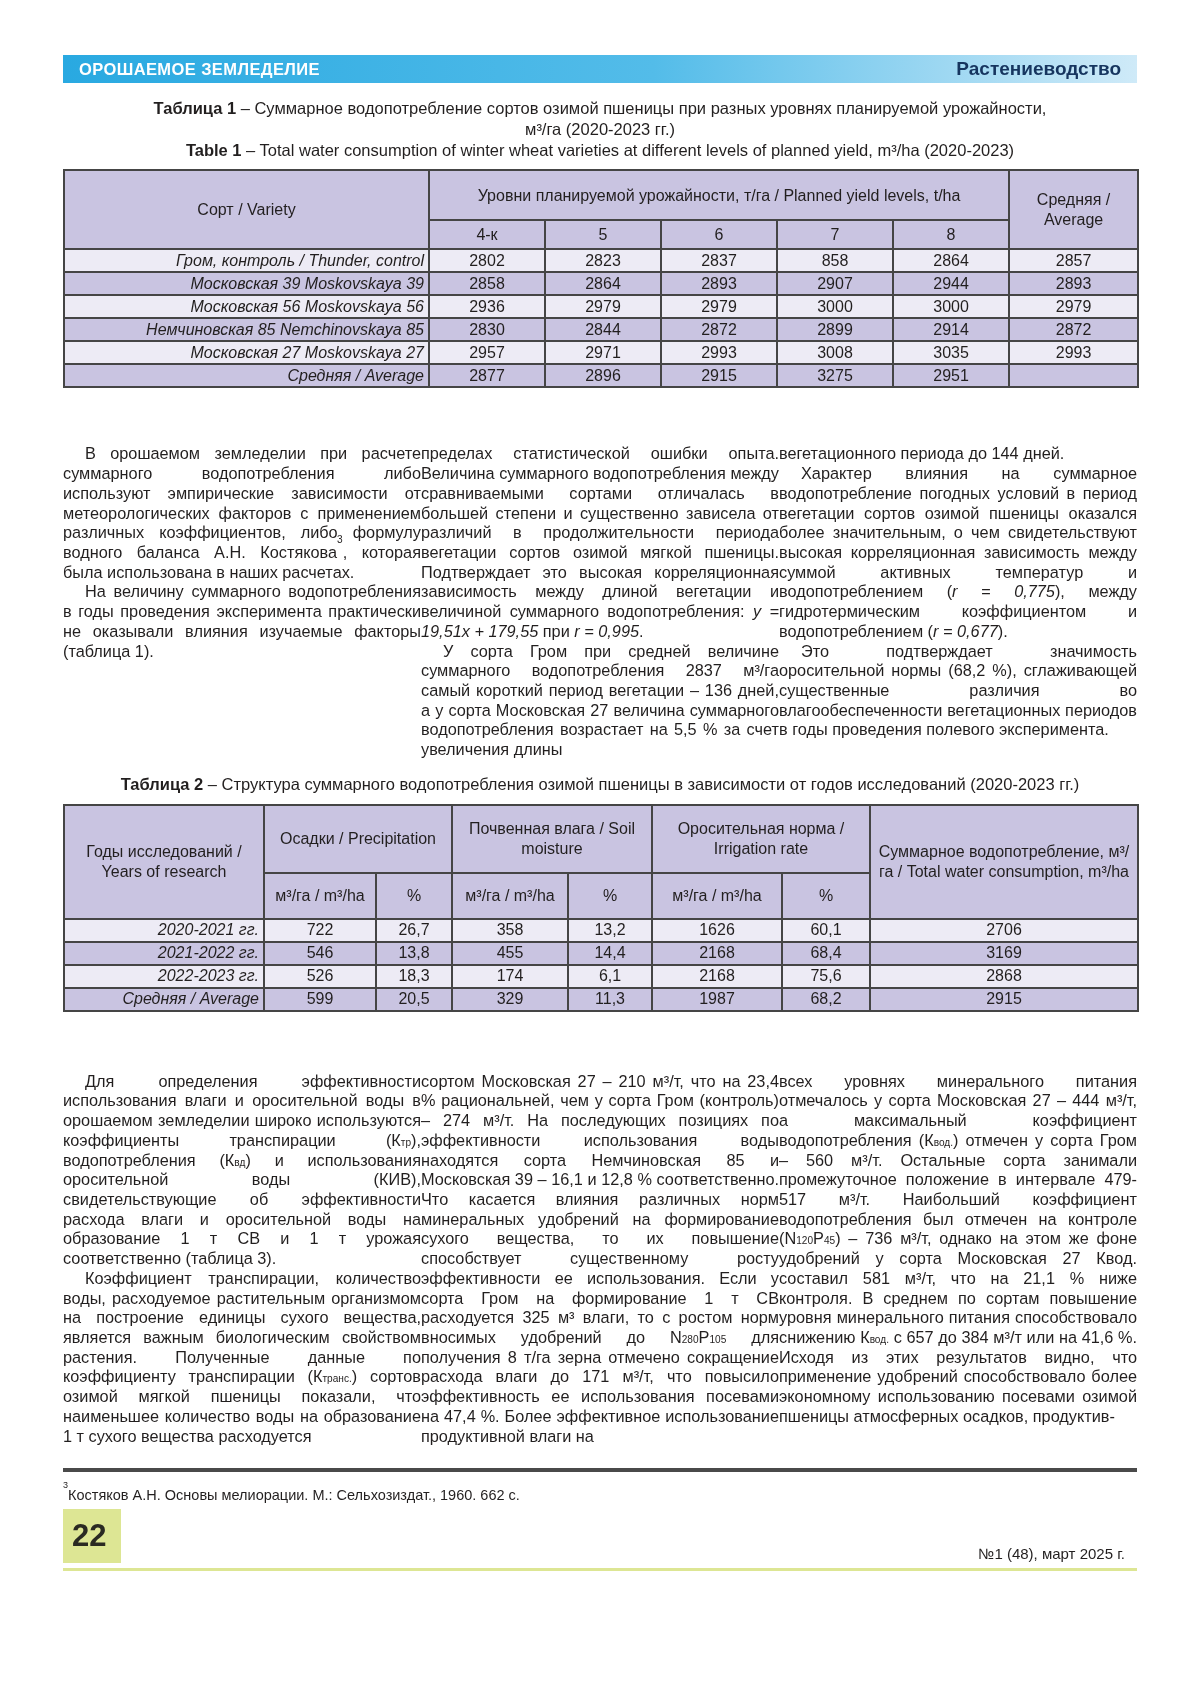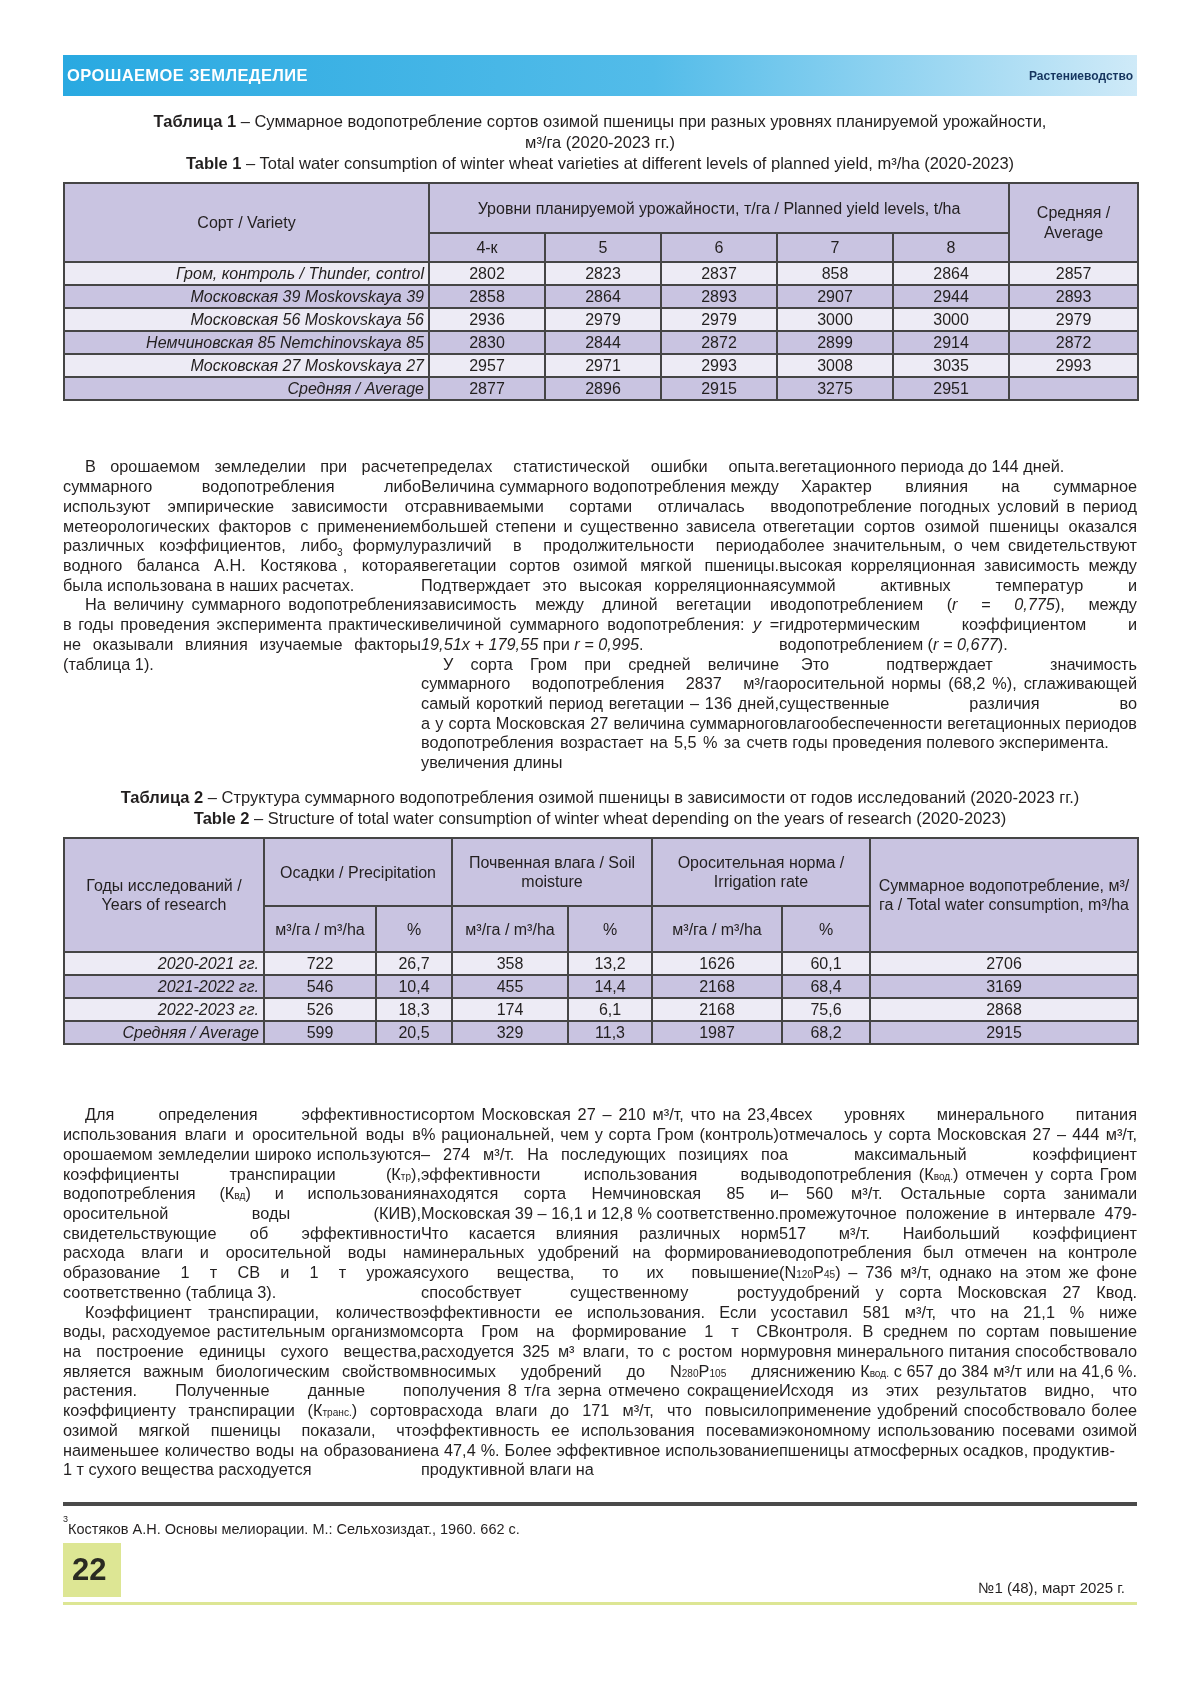--- a/index.html
+++ b/index.html
@@ -14,26 +14,26 @@
   }
   html,body{margin:0;padding:0;}
   body{
     width:1200px;height:1697px;overflow:hidden;background:#ffffff;
     font-family:"Liberation Sans", sans-serif;color:var(--text);
     position:relative;
   }
   .content{width:1074px;margin:0 auto;}
   
   .topbar{
-    margin-top:55px;height:41px;box-sizing:border-box;
+    margin-top:55px;height:28px;box-sizing:border-box;
     background:linear-gradient(to right,var(--brand-blue) 0%,#53bce9 55%,var(--brand-blue-light) 100%);
-    display:flex;align-items:center;justify-content:space-between;padding:0 4px;
+    display:flex;align-items:center;justify-content:space-between;padding:0 16px;
   }
   .topbar .sec{color:#ffffff;font-weight:bold;font-size:16.5px;letter-spacing:.4px;}
-  .topbar .rub{color:var(--rubric-navy);font-weight:bold;font-size:12px;}
+  .topbar .rub{color:var(--rubric-navy);font-weight:bold;font-size:19px;}
   
   .caption{ text-align:center;font-size:16.5px;line-height:1.26;margin-top:15px;margin-bottom:9px;}
   .caption .ruwrap{max-width:900px;margin:0 auto;}
   .caption2{margin-top:14px;}
   
   table{border-collapse:collapse;width:1074px;table-layout:fixed;}
   th,td{border:2px solid var(--border-dark);font-size:16px;padding:1px 4px;text-align:center;vertical-align:middle;}
   thead th{background:var(--lavender);font-weight:normal;line-height:1.22;}
   tbody tr{height:23px;}
   tbody tr:nth-child(odd){background:var(--row-light);}
@@ -179,21 +179,20 @@
       </div>
     <div class="col">
         <p class="noindent">вегетационного периода до 144 дней.</p>
         <p>Характер влияния на суммарное водопотребление погодных условий в период вегетации сортов озимой пшеницы оказался более значительным, о чем свидетельствуют высокая корреляционная зависимость между суммой активных температур и водопотреблением (<i>r = 0,775</i>), между гидротермическим коэффициентом и водопотреблением (<i>r = 0,677</i>).</p>
         <p>Это подтверждает значимость оросительной нормы (68,2 %), сглаживающей существенные различия во влагообеспеченности вегетационных периодов в годы проведения полевого эксперимента.</p>
       </div>
   </div>
 
   <div class="caption caption2">
     <div><b>Таблица 2</b> – Структура суммарного водопотребления озимой пшеницы в зависимости от годов исследований (2020-2023 гг.)</div>
-    <div lang="en"><b>Table 2</b> – Structure of total water consumption of winter wheat depending on the years of research (2020-2023)</div>
   </div>
 
   <table id="table2">
     <colgroup>
       <col class="c-years">
         <col class="c-v1">
         <col class="c-p1">
         <col class="c-v2">
       <col class="c-p2">
         <col class="c-v3">
@@ -224,21 +223,21 @@
           <td>26,7</td>
           <td>358</td>
           <td>13,2</td>
           <td>1626</td>
           <td>60,1</td>
           <td>2706</td>
         </tr>
         <tr>
           <td class="cell-first">2021-2022 гг.</td>
           <td>546</td>
-          <td>10,4</td>
+          <td>13,8</td>
           <td>455</td>
           <td>14,4</td>
           <td>2168</td>
           <td>68,4</td>
           <td>3169</td>
         </tr>
         <tr>
           <td class="cell-first">2022-2023 гг.</td>
           <td>526</td>
           <td>18,3</td>

